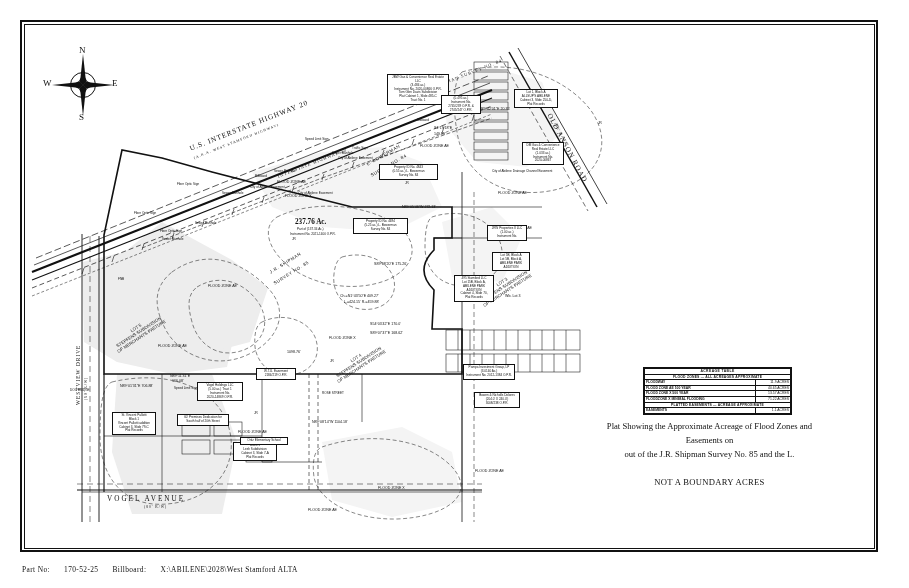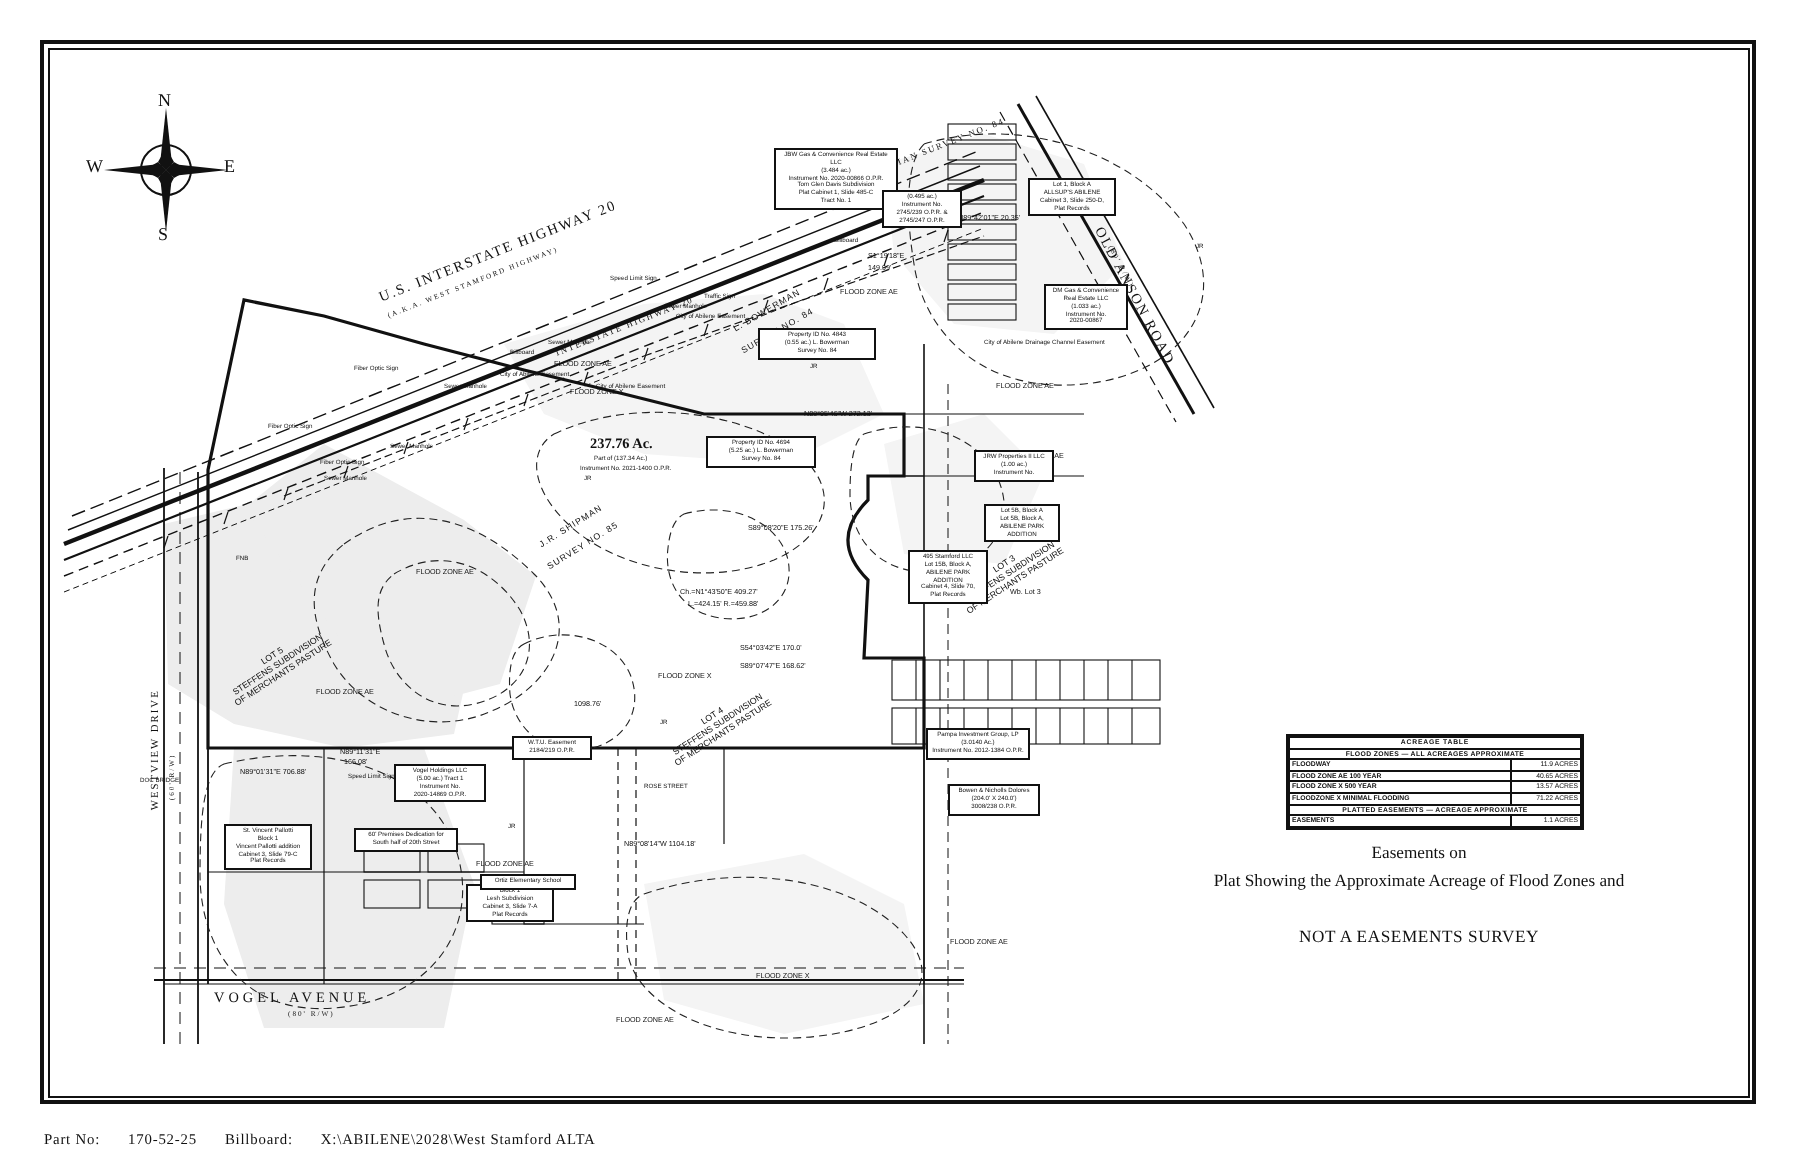--- a/index.html
+++ b/index.html
@@ -504,23 +504,24 @@
             </tr>
             <tr>
               <td class="lbl">EASEMENTS</td>
               <td class="val">1.1  ACRES</td>
             </tr>
           </tbody>
       </table>
     </div>
 
     <div id="titleblock">
+      <div>Plat Showing the Approximate Acreage of Flood Zones and</div>
       <div>Easements on</div>
-      <div>Plat Showing the Approximate Acreage of Flood Zones and</div>
-      <div id="nbs">NOT A EASEMENTS SURVEY</div>
+      <div>out of the J.R. Shipman Survey No. 85 and the L.</div>
+      <div id="nbs">NOT A BOUNDARY ACRES</div>
     </div>
 
   </div>
 
   <div id="footer">
     <span>Part No:</span><span class="sp"></span><span>170-52-25</span><span class="sp"></span><span>Billboard:</span><span class="sp"></span><span>X:\ABILENE\2028\West Stamford ALTA</span>
   </div>
 
 </div>
 

